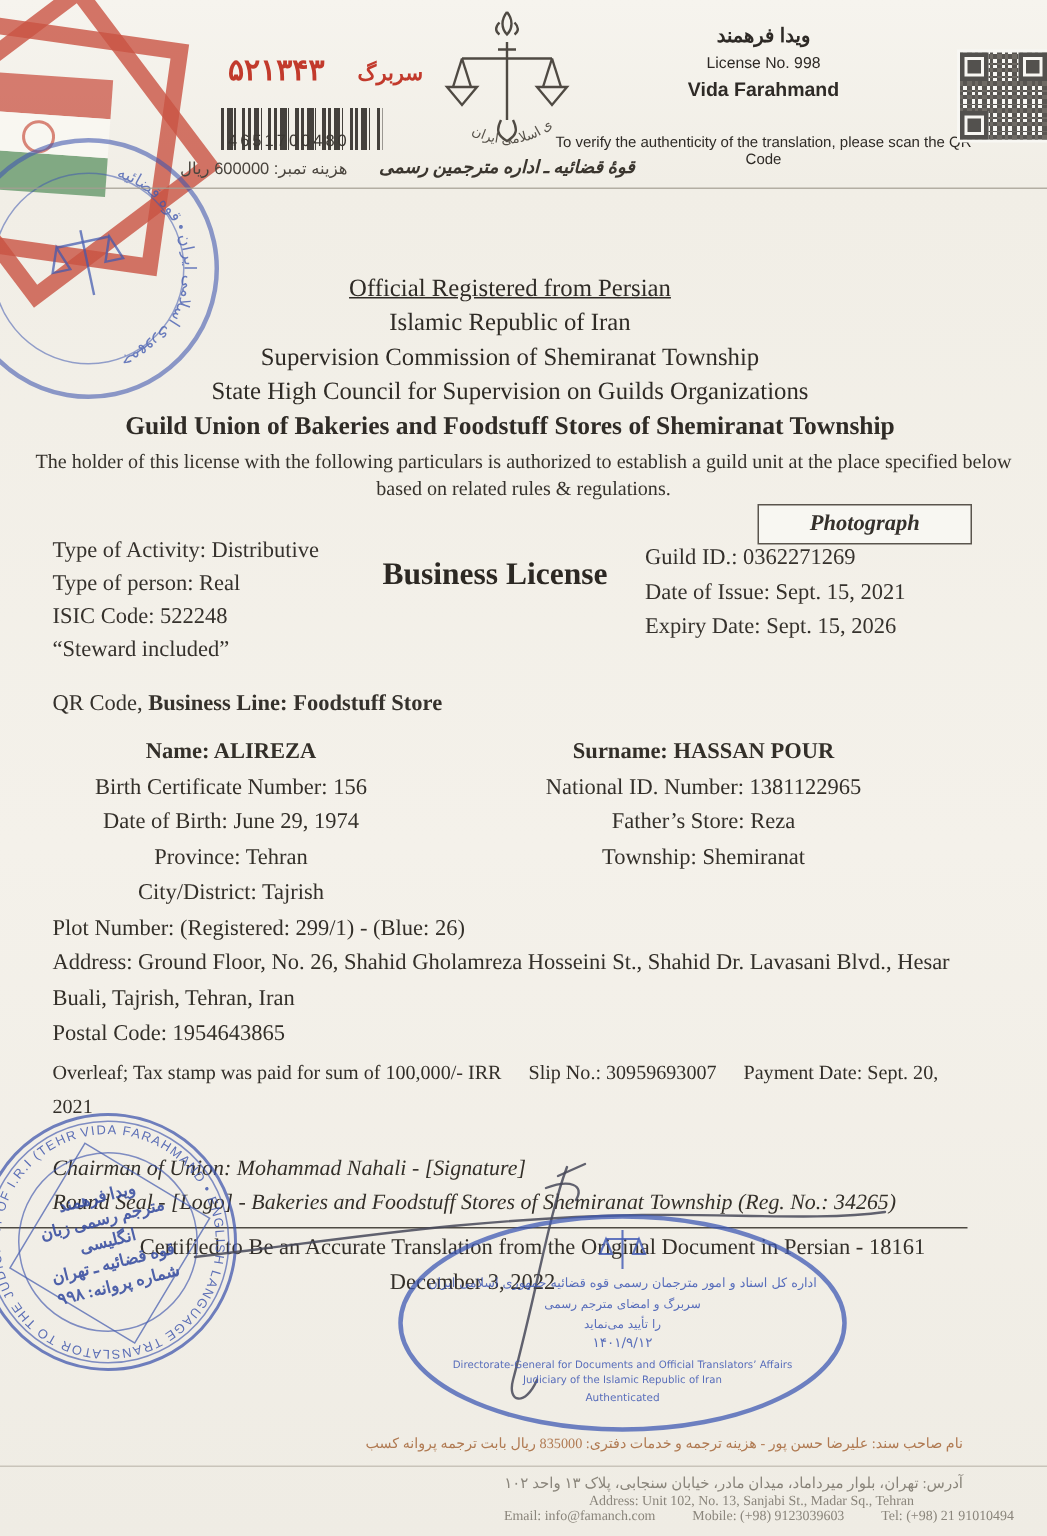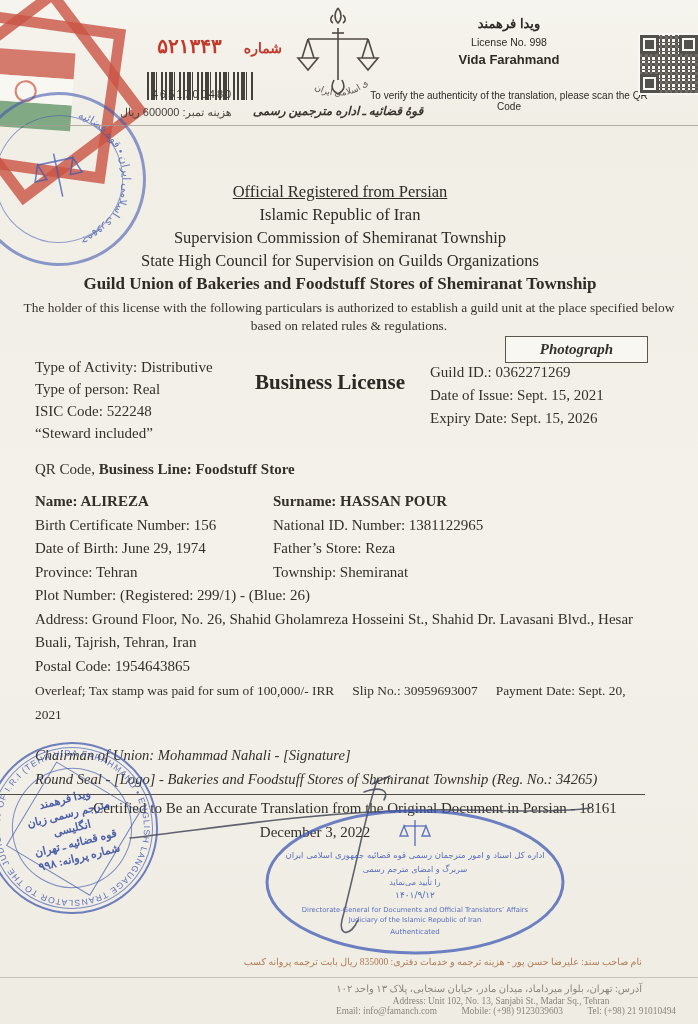--- a/index.html
+++ b/index.html
@@ -78,21 +78,21 @@
   
   .photo-box{left:505px; top:336px; width:141px; height:25px; border:1.5px solid #5a554d;
     display:flex; align-items:center; justify-content:center; font-style:italic; font-weight:bold; font-size:15px; background:rgba(252,251,248,.6);}
   .lic-left{left:35px; top:356px; font-size:15px; line-height:22px;}
   .lic-title{left:230px; top:370px; width:200px; text-align:center; font-weight:bold; font-size:21px; color:#2c2823;}
   .lic-right{left:430px; top:361px; font-size:15px; line-height:23px;}
   .qr-line{left:35px; top:461px; font-size:15px;}
   .qr-line .b{font-weight:bold;}
   
   .holder{left:35px; top:490px; width:630px; font-size:15px; line-height:23.5px; color:#332f29;}
-  .cols{display:grid; grid-template-columns:238px 1fr;}
+  .cols{display:grid; grid-template-columns:238px 1fr;text-align:center;}
   .cols .l:first-child, .cols .r:first-child{font-weight:bold;}
   .cols .l.bold, .cols .r.bold{font-weight:bold;}
   .overleaf{font-size:13.4px; margin-top:1px;}
   .overleaf span{margin-right:18px;}
   .ital{font-style:italic; font-size:14.6px;}
   .chairman-gap{height:18px;}
   .seal-rule{width:645px; height:1.4px; background:#4e4a43; margin:3px 0 2px -35px;}
   .certified{text-align:center; font-size:15px; width:640px;}
   .cert-date{text-align:center; font-size:15px; width:560px;}
   
@@ -156,21 +156,21 @@
       </g>
       <defs>
           <path id="emb-arc" d="M13,78 a38,30 0 0,0 60,0"></path>
         </defs>
       <text style="font-size:9px; fill:#57524a;"><textPath href="#emb-arc" startOffset="12%">جمهوری اسلامی ایران</textPath></text>
     </svg>
   </div>
   <div class="abs calligraphy">قوهٔ قضائیه ـ اداره مترجمین رسمی</div>
 
   <div class="abs serial">
-    <span class="lbl">شماره</span>
+    <span class="lbl">سربرگ</span>
     <span>۵۲۱۳۴۳</span>
   </div>
   <div class="abs barcode"></div>
   <div class="abs barcode-num">4651700480</div>
   <div class="abs fee sans">هزینه تمبر: 600000 ریال</div>
 
   <div class="abs hdr-right sans">
     <div class="fa-name">ویدا فرهمند</div>
     <div class="t2">License No. 998</div>
     <div class="t3">Vida Farahmand</div>
@@ -214,20 +214,21 @@
   <div class="abs holder">
     <div class="cols">
       <div class="l bold">Name: ALIREZA</div>
       <div class="r bold">Surname: HASSAN POUR</div>
       <div class="l">Birth Certificate Number: 156</div>
       <div class="r">National ID. Number: 1381122965</div>
       <div class="l">Date of Birth: June 29, 1974</div>
       <div class="r">Father’s Store: Reza</div>
       <div class="l">Province: Tehran</div>
       <div class="r">Township: Shemiranat</div>
+      <div class="l">City/District: Tajrish</div>
       <div class="r"></div>
     </div>
     <div>Plot Number: (Registered: 299/1) - (Blue: 26)</div>
     <div>Address: Ground Floor, No. 26, Shahid Gholamreza Hosseini St., Shahid Dr. Lavasani Blvd., Hesar Buali, Tajrish, Tehran, Iran</div>
     <div>Postal Code: 1954643865</div>
     <div class="overleaf">
       <span>Overleaf; Tax stamp was paid for sum of 100,000/- IRR</span><span>Slip No.: 30959693007</span><span>Payment Date: Sept. 20, 2021</span>
     </div>
     <div class="chairman-gap"></div>
     <div class="ital">Chairman of Union: Mohammad Nahali - [Signature]</div>

